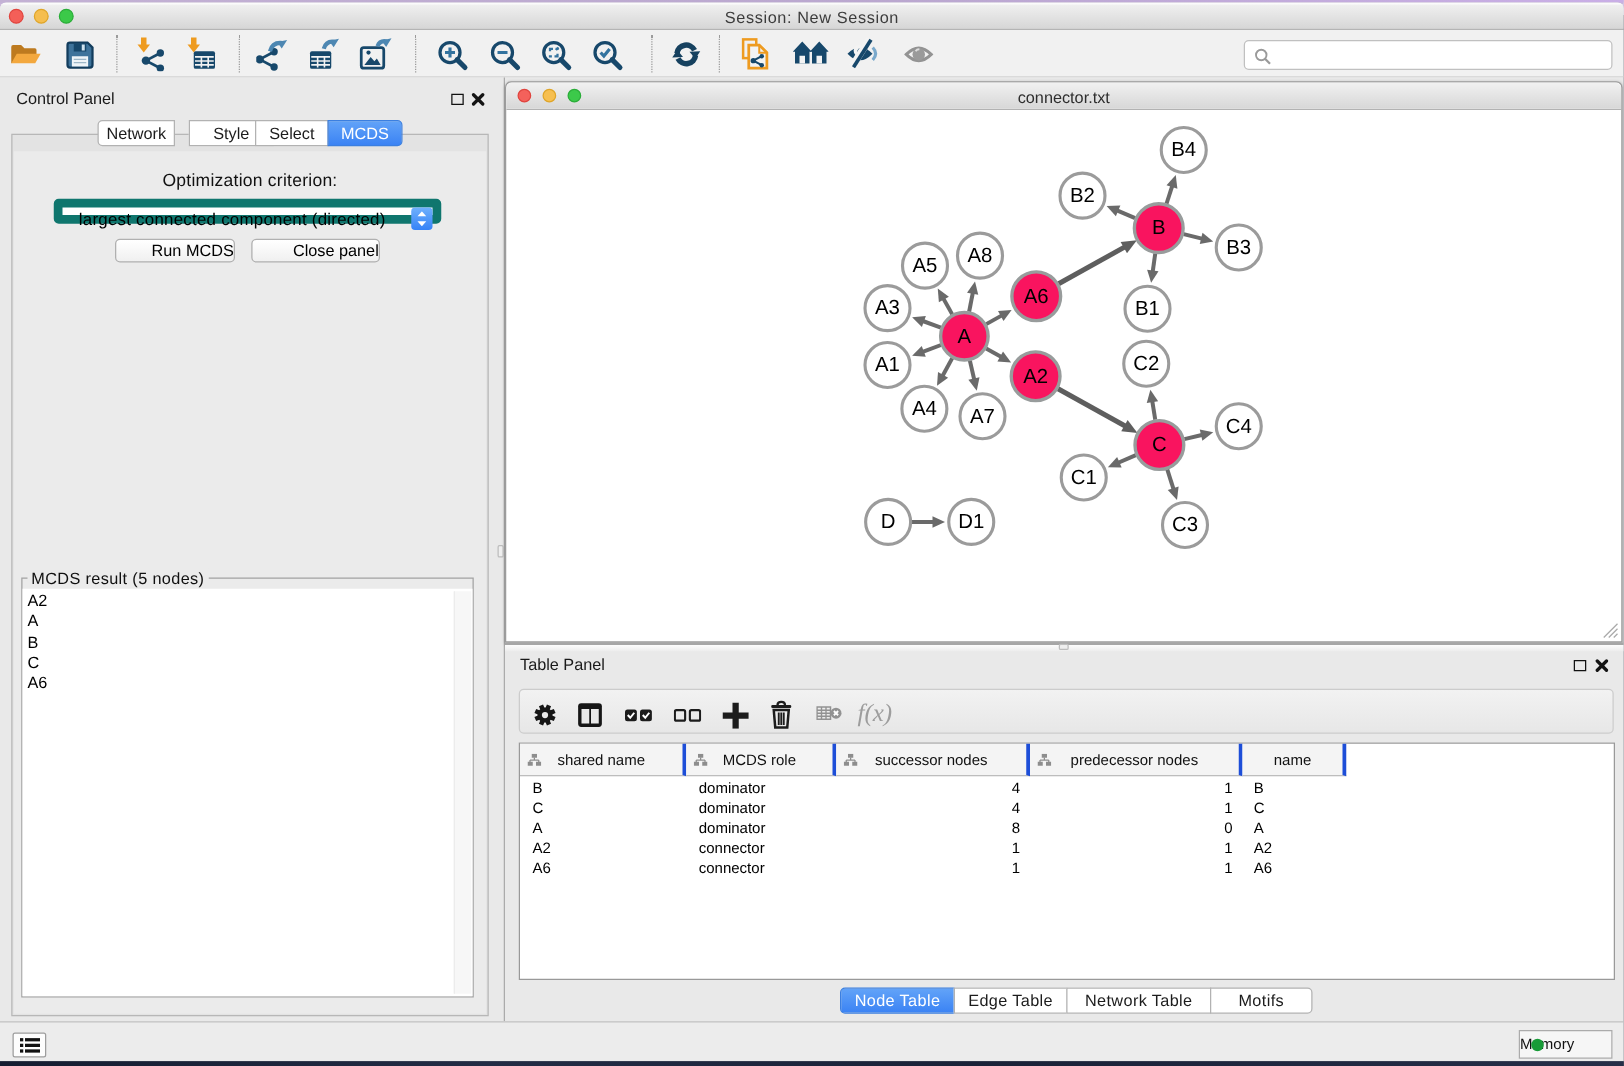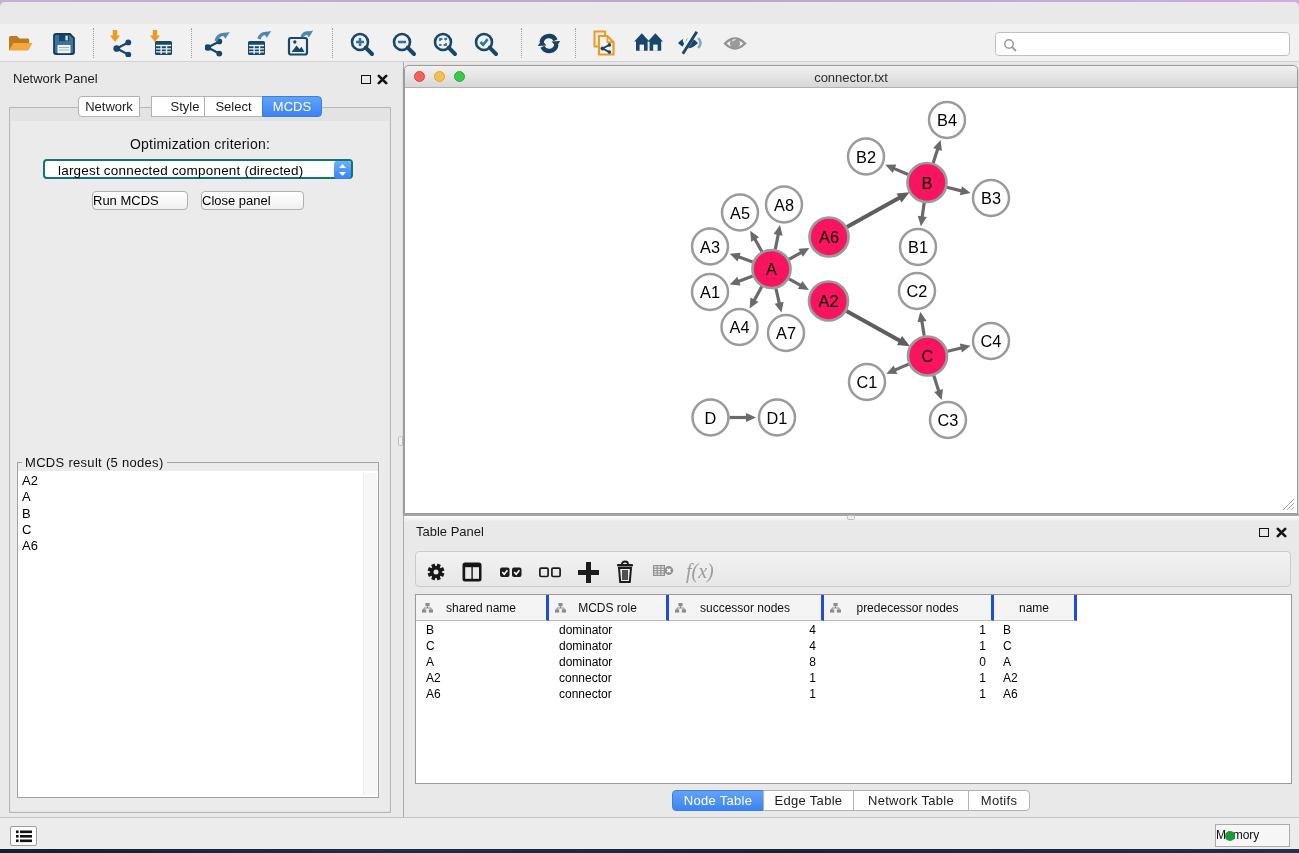--- a/index.html
+++ b/index.html
@@ -15,24 +15,24 @@
 .tsep{top:4px;height:30px;width:1px;border-left:1px dotted #9b9b9b}
 #search{left:995px;top:8px;width:295px;height:24px;background:#fff;border:1px solid #c0c0c0;border-radius:4px}
 #main{left:0;top:60px;width:1299px;height:755px;background:#e9e9e9}
 #ctrlhead{left:13px;top:9px;font-size:13px;color:#1a1a1a}
 .floatico{width:10px;height:9px;border:1.5px solid #111}
 #tabpane{left:9px;top:45px;width:382px;height:706px;border:1px solid #b7b7b7;background:#e3e3e3}
 #innerpane{left:11px;top:59px;width:378px;height:690px;background:#ebebeb}
 .tab{top:34px;height:21px;font-size:13px;color:#1c1c1c;text-align:center;line-height:20px;background:#fff;border:1px solid #b2b2b2}
 .tabsel{background:linear-gradient(#62a3f8,#3b83f4);color:#fff;border-color:#3b7fe0}
 #optlabel{left:10px;top:74px;width:380px;text-align:center;font-size:14px;letter-spacing:0.2px;color:#111}
-#combo{left:43px;top:97px;width:310px;height:20px;background:#fff;border:2px solid #0f766e;border-radius:4px}
+#combo{left:43px;top:97px;width:310px;height:20px;background:#fff;border:7px solid #0f766e;border-radius:4px}
 #combotext{left:13px;top:1.5px;font-size:13.5px;letter-spacing:0.2px;color:#000}
 #combobtn{right:0px;top:0px;width:17px;height:18px;border-radius:3px 3px 3px 3px;background:linear-gradient(#6fb0fc,#3582f7)}
-.btn{top:129px;height:19px;background:linear-gradient(#ffffff,#f0f0f0);border:1px solid #b0b0b0;border-radius:4px;font-size:13px;color:#000;text-align:left;line-height:17px}
+.btn{top:129px;height:19px;background:linear-gradient(#ffffff,#f0f0f0);border:1px solid #b0b0b0;border-radius:4px;font-size:13px;color:#000;text-align:right;line-height:17px}
 #groupbox{left:17px;top:400px;width:362px;height:336px;border:1px solid #a2a2a2}
 #grouplegend{left:22px;top:393px;font-size:13px;letter-spacing:0.3px;color:#111;background:#ebebeb;padding:0 3px}
 #mlist{left:18px;top:409px;width:360px;height:326px;background:#fff;font-size:13px;color:#000;line-height:16.3px;padding:2px 0 0 4px}
 #mscroll{left:363px;top:411px;width:14px;height:322px;background:#f7f7f7;border-left:1px solid #ececec}
 #statusbar{left:0;top:815px;width:1299px;height:33px;background:#ececec;border-top:1px solid #c1c1c1}
 #listbtn{left:10px;top:8px;width:27px;height:20px;background:#fdfdfd;border:1px solid #9d9d9d;border-radius:2px}
 #membtn{left:1215px;top:6px;width:75px;height:23px;background:#f6f6f6;border:1px solid #ababab;font-size:12px;color:#111;line-height:21px}
 #memdot{left:9px;top:6px;width:10px;height:10px;border-radius:50%;background:#189b38}
 #netwin{left:404px;top:3px;width:894px;height:449px;border:1px solid #9c9c9c;border-radius:5px 5px 0 0;background:#fff;box-shadow:0 1px 3px rgba(0,0,0,.25)}
 #nettitle{left:0;top:0;width:892px;height:22px;background:linear-gradient(#f1f1f1,#d7d7d7);border-bottom:1px solid #b2b2b2;border-radius:5px 5px 0 0}
@@ -50,20 +50,26 @@
 .td{font-size:12px;color:#000;height:16px;line-height:16px}
 .btab{top:728px;height:21px;background:#fff;border:1px solid #b2b2b2;font-size:13px;letter-spacing:0.3px;color:#1c1c1c;text-align:center;line-height:19px}
 .btabsel{background:linear-gradient(#62a3f8,#3b83f4);color:#fff;border-color:#3b7fe0}
 #wallbot{left:0;top:849px;width:1299px;height:4px;background:linear-gradient(90deg,#151d31,#232c45 30%,#1a2238 60%,#262e48)}
 text{font-family:"Liberation Sans",sans-serif}
 </style>
 </head>
 <body>
 <div class="abs" id="walltop"></div>
 <div class="abs" id="app">
+  <div class="abs" id="titlebar">
+    <div class="abs light" style="left:7px;background:#f45f58;border:0.5px solid #e0443e"></div>
+    <div class="abs light" style="left:27px;background:#f5be4f;border:0.5px solid #dfa528"></div>
+    <div class="abs light" style="left:47px;background:#3bc949;border:0.5px solid #2aad38"></div>
+    <div class="abs" id="titletext">Session: New Session</div>
+  </div>
   <div class="abs" id="toolbar">
     <svg class="abs" style="left:6.0px;top:6.0px" width="28" height="26" viewBox="0 0 28 26">
         <path d="M3,20.5 V7.5 Q3,6 4.5,6 h6.4 l2.6,2.6 h8.4 Q23.2,8.6 23.2,10 v3.5" fill="#bd7a1f"></path>
         <path d="M3,20.5 L7.4,13 H26.5 L22.2,20.5 Z" fill="#f3a83e"></path>
       </svg>
     <svg class="abs" style="left:50.0px;top:6.0px" width="28" height="26" viewBox="0 0 28 26">
         <path d="M4,6 Q4,4 6,4 H20 L24,8 V22 Q24,24 22,24 H6 Q4,24 4,22 Z" fill="#3e739b"></path>
         <path d="M4,6 Q4,4 6,4 H20 L24,8 V22 Q24,24 22,24 H6 Q4,24 4,22 Z" fill="none" stroke="#123c5c" stroke-width="1.8"></path>
         <rect x="9" y="4.8" width="10" height="6.4" fill="#16476b"></rect>
         <rect x="15.4" y="5.6" width="2.4" height="4.8" fill="#cfe2ee"></rect>
@@ -206,21 +212,21 @@
     <div class="abs tsep" style="left:521px"></div>
     <div class="abs tsep" style="left:575px"></div>
     <div class="abs" id="search">
       <svg class="abs" style="left:7px;top:5px" width="15" height="15" viewBox="0 0 15 15">
           <circle cx="6" cy="6" r="4.2" fill="none" stroke="#9a9a9a" stroke-width="1.5"></circle>
           <line x1="9.2" y1="9.2" x2="13" y2="13" stroke="#9a9a9a" stroke-width="1.8"></line>
         </svg>
     </div>
   </div>
   <div class="abs" id="main">
-    <div class="abs" id="ctrlhead">Network Panel</div>
+    <div class="abs" id="ctrlhead">Control Panel</div>
     <div class="abs floatico" style="left:361px;top:13px"></div>
     <svg class="abs" style="left:377px;top:12px" width="11" height="11" viewBox="0 0 11 11">
         <path d="M1.8,1.8 L9.2,9.2 M9.2,1.8 L1.8,9.2" stroke="#141414" stroke-width="2.6" stroke-linecap="round"></path>
       </svg>
     <div class="abs" id="tabpane"></div>
     <div class="abs" id="innerpane"></div>
     <div class="abs tab" style="left:78px;width:62px;border-radius:4px 0 0 4px">Network</div>
     <div class="abs tab" style="left:151px;width:68px">Style</div>
     <div class="abs tab" style="left:204px;width:59px">Select</div>
     <div class="abs tab tabsel" style="left:262px;width:60px;border-radius:0 4px 4px 0">MCDS</div>
@@ -485,21 +491,21 @@
       <div class="abs td" style="left:587px;top:75px;width:80px">A2</div>
       <div class="abs td" style="left:10px;top:91px;width:110px">A6</div>
       <div class="abs td" style="left:143px;top:91px;width:110px">connector</div>
       <div class="abs td" style="left:253px;top:91px;width:147px;text-align:right">1</div>
       <div class="abs td" style="left:408px;top:91px;width:162px;text-align:right">1</div>
       <div class="abs td" style="left:587px;top:91px;width:80px">A6</div>
     </div>
     <div class="abs btab btabsel" style="left:672px;width:92px;border-radius:4px 0 0 4px">Node Table</div>
     <div class="abs btab" style="left:763px;width:91px">Edge Table</div>
     <div class="abs btab" style="left:853px;width:116px">Network Table</div>
-    <div class="abs btab" style="left:968px;width:62px;border-radius:0 4px 4px 0">Motifs</div>
+    <div class="abs btab" style="left:968px;width:82px;border-radius:0 4px 4px 0">Motifs</div>
   </div>
   <div class="abs" id="statusbar">
     <div class="abs" id="listbtn">
       <svg class="abs" style="left:5px;top:3px" width="16" height="13" viewBox="0 0 16 13">
           <g fill="#111">
             <rect x="0" y="0.5" width="2.6" height="2.6"></rect>
             <rect x="4" y="0.5" width="12" height="2.6"></rect>
             <rect x="0" y="5" width="2.6" height="2.6"></rect>
             <rect x="4" y="5" width="12" height="2.6"></rect>
             <rect x="0" y="9.5" width="2.6" height="2.6"></rect>

